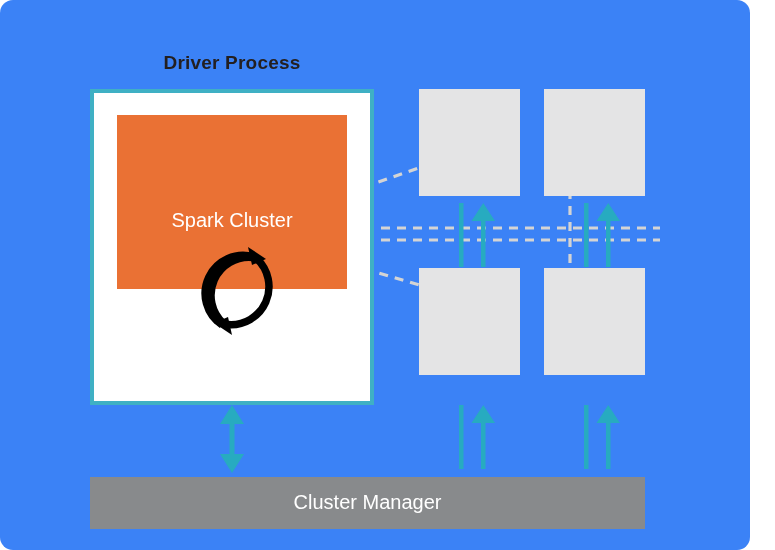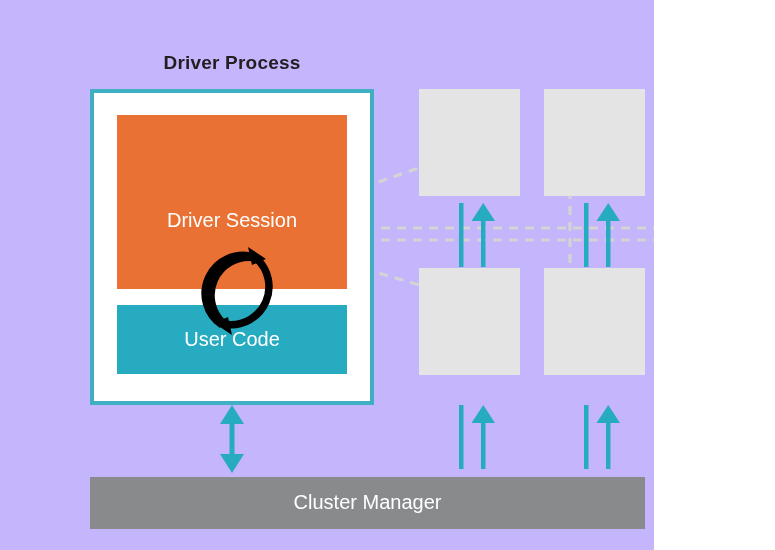--- a/index.html
+++ b/index.html
@@ -6,24 +6,25 @@
   html, body {
     margin: 0;
     padding: 0;
     background: #ffffff;
   }
   body {
     font-family: "Liberation Sans", sans-serif;
   }
   #stage {
     position: relative;
-    width: 654px;
+    width: 750px;
     height: 550px;
-    background: #c4b5fd;
+    background: #3b82f6;
     overflow: hidden;
+    border-radius: 13px;
   }
 
   
   .heading {
     position: absolute;
     font-weight: bold;
     font-size: 19px;
     color: #231f20;
     text-align: center;
     letter-spacing: 0.2px;
@@ -128,24 +129,21 @@
     </g>
   </svg>
 
   <div class="executor" id="executor-0"></div>
   <div class="executor" id="executor-1"></div>
   <div class="executor" id="executor-2"></div>
   <div class="executor" id="executor-3"></div>
 
   <div id="driver-box">
     <div id="spark-session-box" style="left:23px; top:22px;">
-      <div class="box-label" id="spark-session-label">Driver Session</div>
-    </div>
-    <div id="user-code-box" style="left:23px; top:212px;">
-      <div class="box-label" id="user-code-label">User Code</div>
+      <div class="box-label" id="spark-session-label">Spark Cluster</div>
     </div>
   </div>
 
   <svg id="loop-arrow" viewBox="0 0 96 96" xmlns="http://www.w3.org/2000/svg">
     <g fill="none" stroke="#000000" stroke-width="7.5" stroke-linecap="butt">
 
       <path d="M 63.5 13.0 A 38 38 0 1 0 63.5 13.0
                M 62 14 A 38 38 0 0 0 30 82"></path>
     </g>
 

